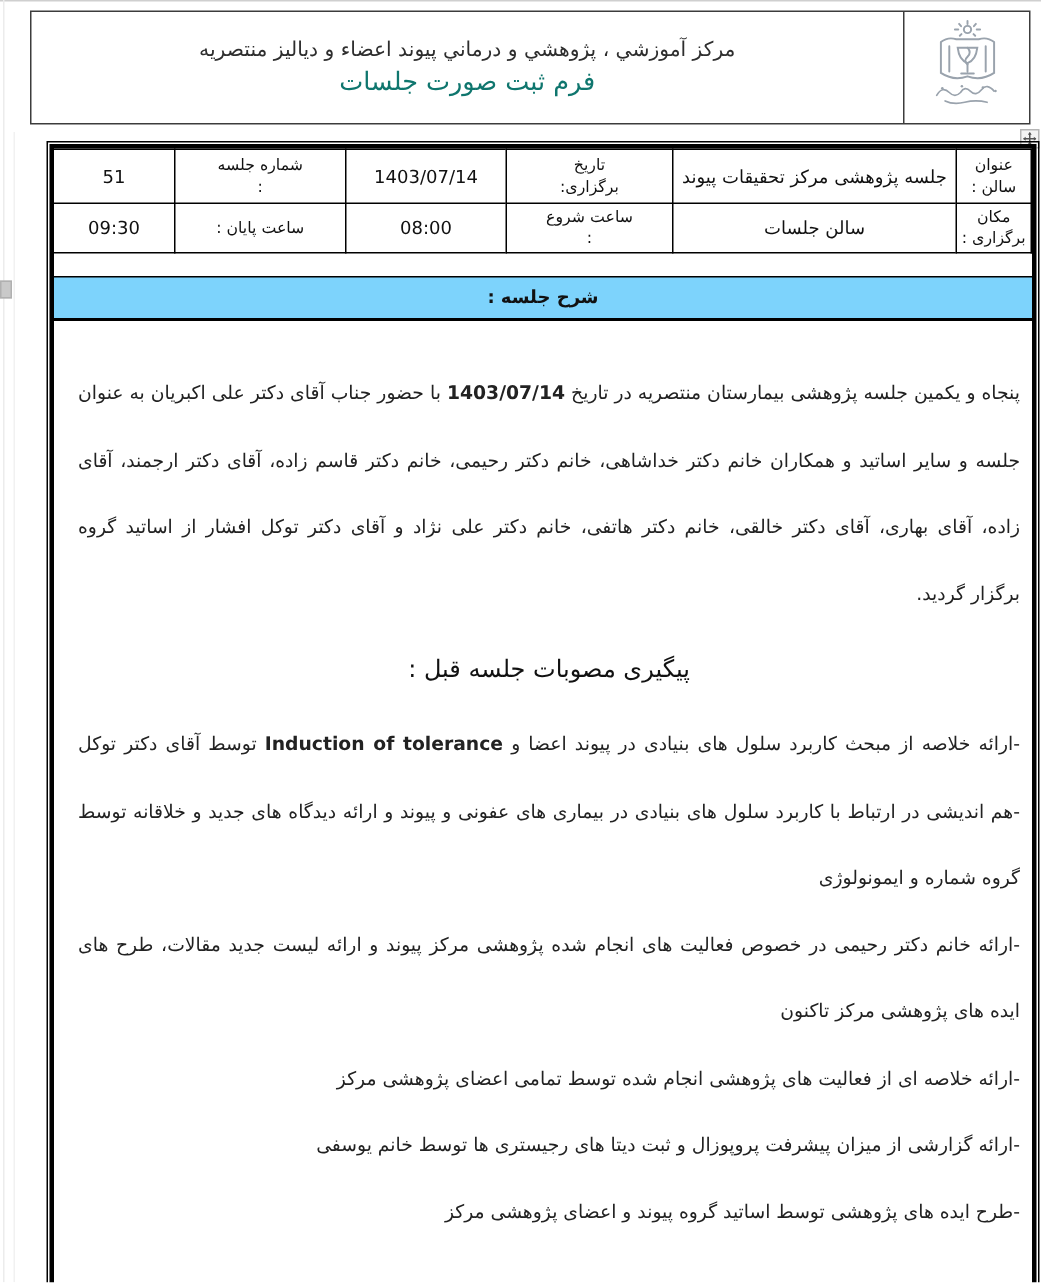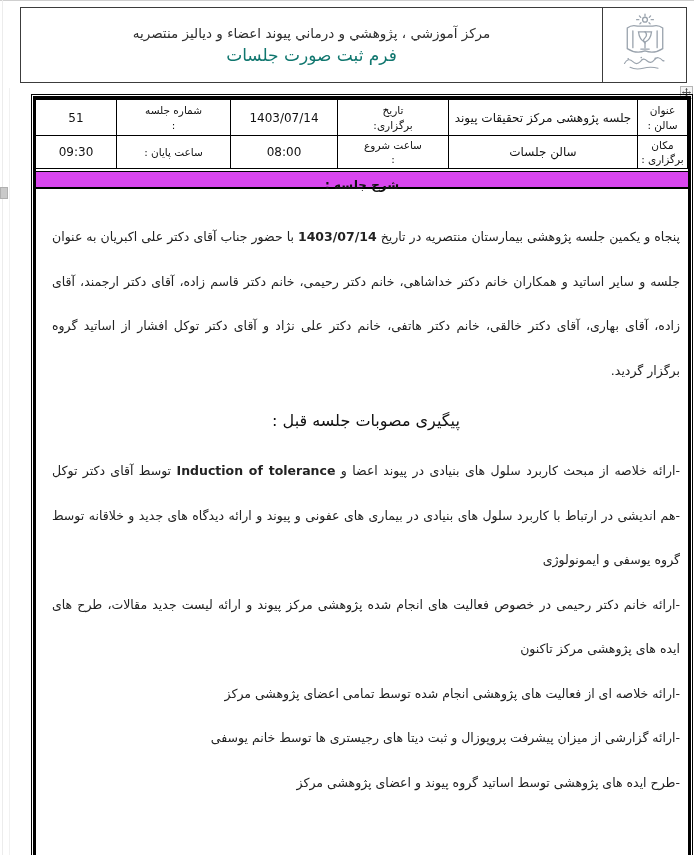--- a/index.html
+++ b/index.html
@@ -34,22 +34,22 @@
   table.meta{width:100%;border-collapse:collapse;table-layout:fixed;}
   table.meta td{border:1px solid #000;text-align:center;vertical-align:middle;padding:1px 2px;overflow:hidden;}
   tr.r1 td{height:33px;}
   tr.r2 td{height:30px;}
   .lbl{font-size:10.5px;letter-spacing:.5px;line-height:1.35;color:#111;}
   .lbl-inner{max-width:60px;margin:0 auto;}
   .val{font-size:12px;letter-spacing:.3px;color:#111;margin-left:32px;}
   .val-num{font-size:12px;color:#111;}
   
   .section-bar{
-    margin-top:2px;height:18px;line-height:27px;box-sizing:border-box;
-    border-top:1px solid #000;border-bottom:2px solid #000;background:#d946ef;
+    margin-top:15px;height:30px;line-height:27px;box-sizing:border-box;
+    border-top:1px solid #000;border-bottom:2px solid #000;background:#7dd3fc;
     text-align:center;font-size:12px;font-weight:bold;letter-spacing:1.5px;color:#111;
   }
   
   .body-area{padding:26px 8px 0 16px;}
   .ln{
     height:44.5px;line-height:44.5px;font-size:12.5px;color:#222;
     text-align:justify;text-align-last:right;overflow:hidden;white-space:nowrap;
   }
   .ln.j{text-align-last:justify;white-space:normal;}
   .hd{
@@ -159,21 +159,21 @@
     <div class="section-bar">شرح جلسه :</div>
 
     <div class="body-area" id="minutes">
         <div class="ln j"><span>پنجاه و یکمین جلسه پژوهشی بیمارستان منتصریه در تاریخ </span><span style="font-weight: bold;">1403/07/14</span><span> با حضور جناب آقای دکتر علی اکبریان به عنوان ریاست</span></div>
         <div class="ln j"><span>جلسه و سایر اساتید و همکاران خانم دکتر خداشاهی، خانم دکتر رحیمی، خانم دکتر قاسم زاده، آقای دکتر ارجمند، آقای دکتر اشرف</span></div>
         <div class="ln j"><span>زاده، آقای بهاری، آقای دکتر خالقی، خانم دکتر هاتفی، خانم دکتر علی نژاد و آقای دکتر توکل افشار از اساتید گروه ایمونولوژی دانشگاه</span></div>
         <div class="ln"><span>برگزار گردید.</span></div>
         <div class="hd"><span>پیگیری مصوبات جلسه قبل :</span></div>
         <div class="ln j"><span>-ارائه خلاصه از مبحث کاربرد سلول های بنیادی در پیوند اعضا و </span><span style="font-weight: bold;">Induction of tolerance</span><span> توسط آقای دکتر توکل افشار</span></div>
         <div class="ln j"><span>-هم اندیشی در ارتباط با کاربرد سلول های بنیادی در بیماری های عفونی و پیوند و ارائه دیدگاه های جدید و خلاقانه توسط اساتید</span></div>
-        <div class="ln"><span>گروه یوسفی و ایمونولوژی</span></div>
+        <div class="ln"><span>گروه شماره و ایمونولوژی</span></div>
         <div class="ln j"><span>-ارائه خانم دکتر رحیمی در خصوص فعالیت های انجام شده پژوهشی مرکز پیوند و ارائه لیست جدید مقالات، طرح های پژوهشی و</span></div>
         <div class="ln"><span>ایده های پژوهشی مرکز تاکنون</span></div>
         <div class="ln"><span>-ارائه خلاصه ای از فعالیت های پژوهشی انجام شده توسط تمامی اعضای پژوهشی مرکز</span></div>
         <div class="ln"><span>-ارائه گزارشی از میزان پیشرفت پروپوزال و ثبت دیتا های رجیستری ها توسط خانم یوسفی</span></div>
         <div class="ln"><span>-طرح ایده های پژوهشی توسط اساتید گروه پیوند و اعضای پژوهشی مرکز</span></div>
       </div>
 
   </div>
 </div>
 

